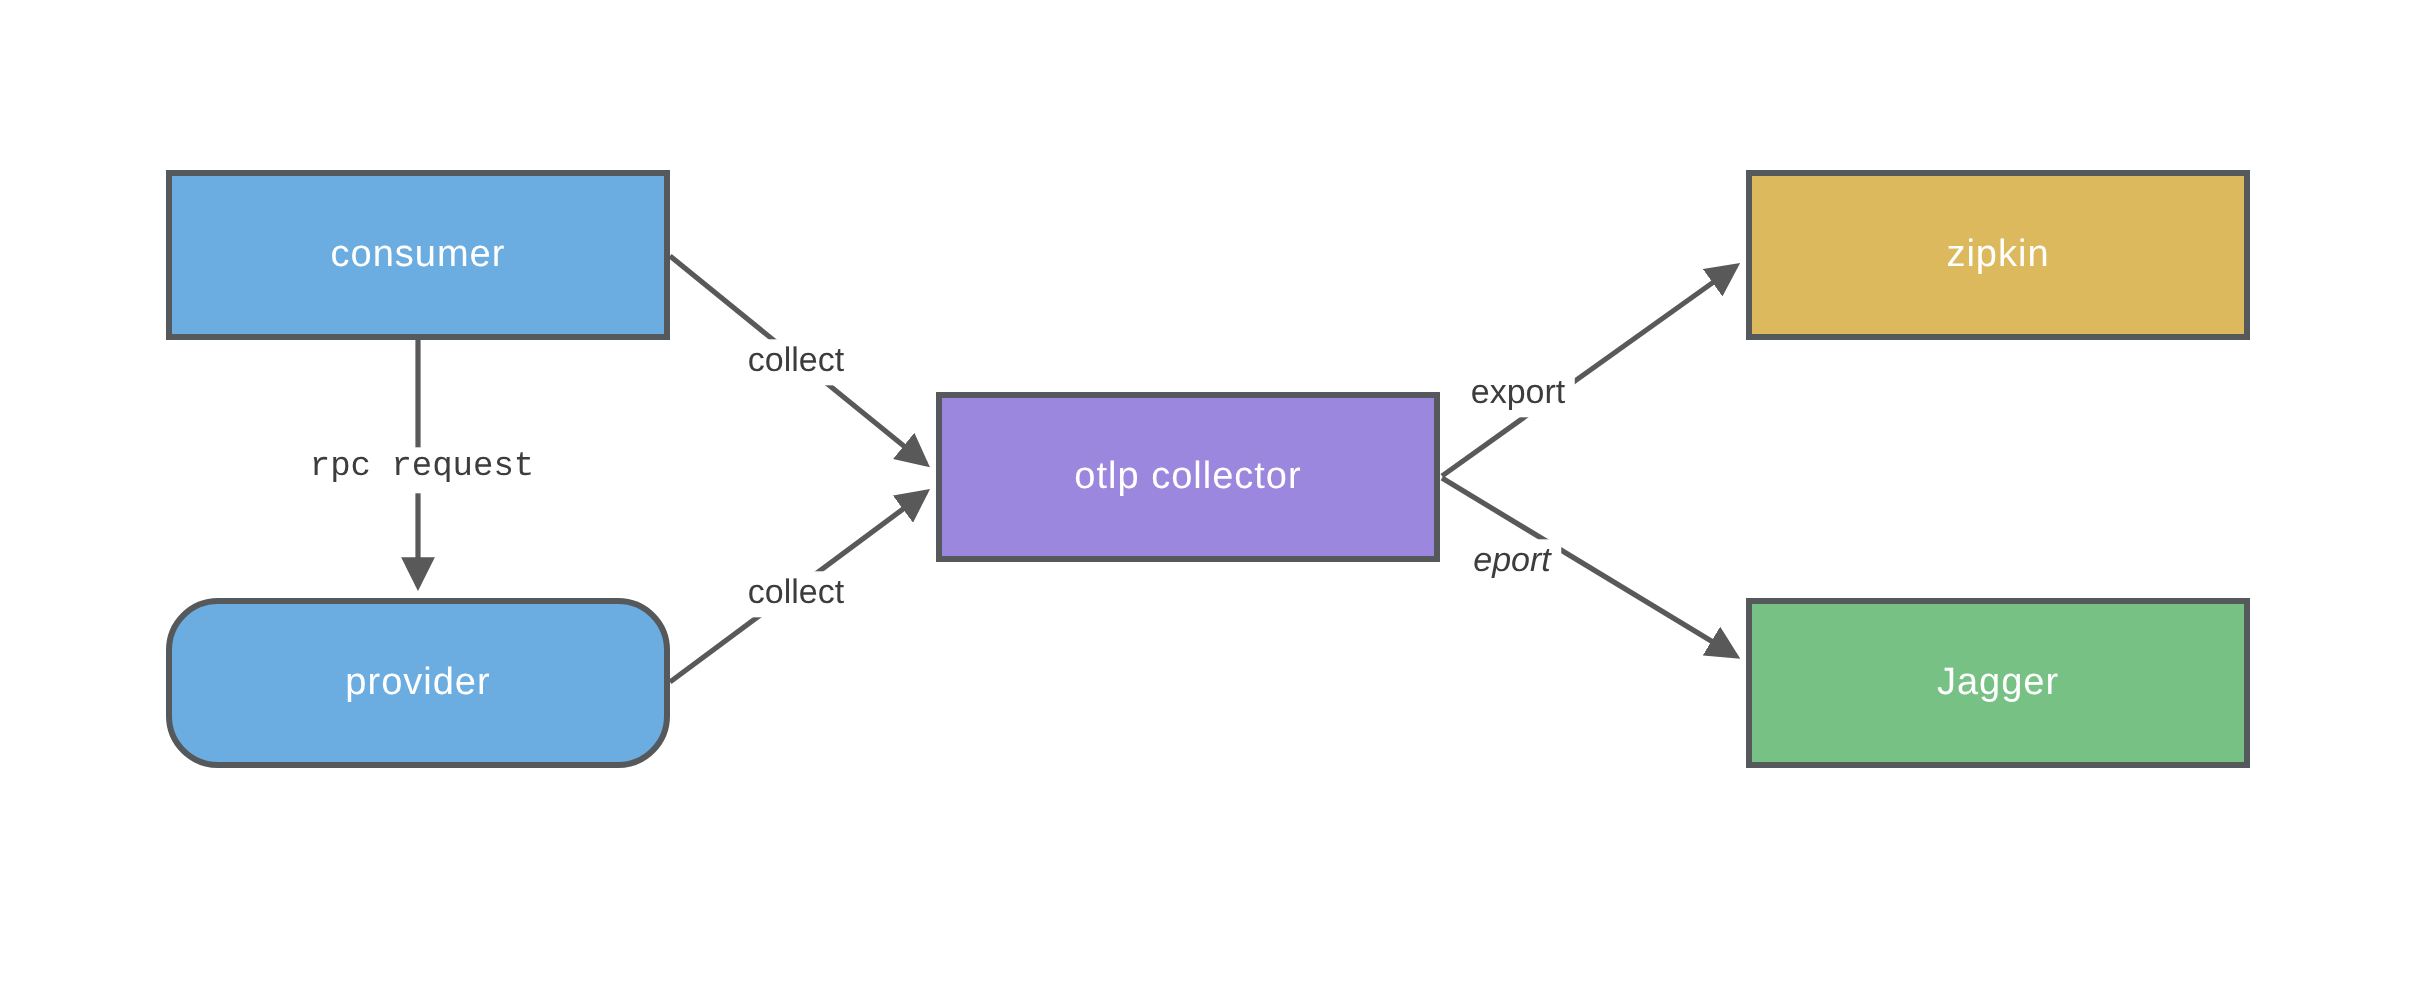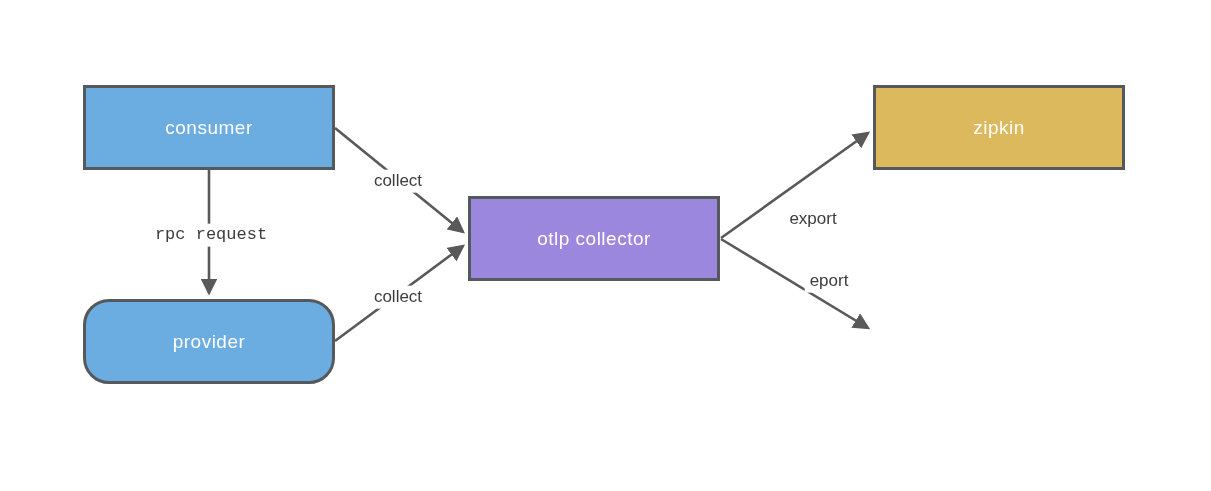--- a/index.html
+++ b/index.html
@@ -49,22 +49,22 @@
     background: #ffffff;
     color: #3d3d3d;
     font-size: 17px;
     padding: 2px 5px;
     white-space: nowrap;
     line-height: 1.1;
   }
   .edge-label-rpc-request    { left: 211px; top: 235px; font-family: Liberation Mono, monospace; }
   .edge-label-collect-upper  { left: 398px; top: 181px; }
   .edge-label-collect-lower  { left: 398px; top: 297px; }
-  .edge-label-export         { left: 813px; top: 197px; margin-top: 22px; }
-  .edge-label-eport          { left: 829px; top: 281px; }
+  .edge-label-export         { left: 759px; top: 197px; }
+  .edge-label-eport          { left: 756px; top: 281px; font-style: italic; }
 </style>
 </head>
 <body>
 
 <div class="canvas">
 
   <svg class="edges-layer" width="1211" height="491" viewBox="0 0 1211 491" xmlns="http://www.w3.org/2000/svg">
     <defs>
       <marker id="arrowhead" viewBox="0 0 10 10" refX="8.5" refY="5" markerWidth="6.5" markerHeight="6.5" orient="auto-start-reverse">
         <path d="M 0 0 L 10 5 L 0 10 z" fill="#595959"></path>
@@ -86,20 +86,23 @@
   </div>
 
   <div class="node node-otlp-collector" style="background: rgb(155, 135, 222);">
     <span class="node-label">otlp collector</span>
   </div>
 
   <div class="node node-zipkin" style="background: rgb(221, 185, 94);">
     <span class="node-label">zipkin</span>
   </div>
 
+  <div class="node node-jagger" style="background: rgb(118, 193, 131);">
+    <span class="node-label">Jagger</span>
+  </div>
 
   <div class="edge-label edge-label-rpc-request">rpc request</div>
 
   <div class="edge-label edge-label-collect-upper">collect</div>
 
   <div class="edge-label edge-label-collect-lower">collect</div>
 
   <div class="edge-label edge-label-export">export</div>
 
   <div class="edge-label edge-label-eport">eport</div>

